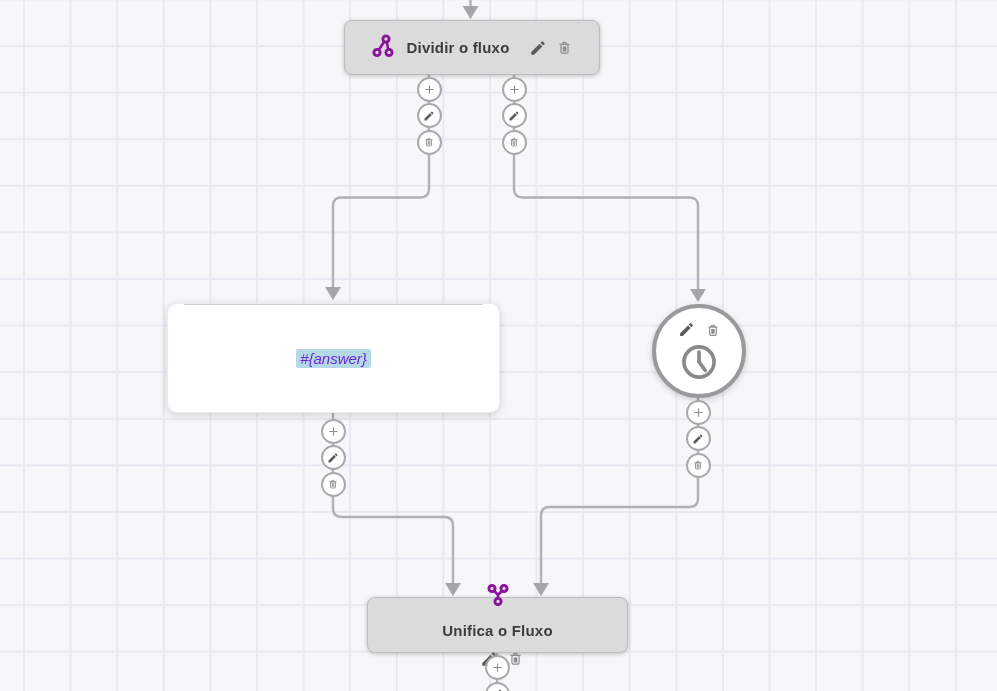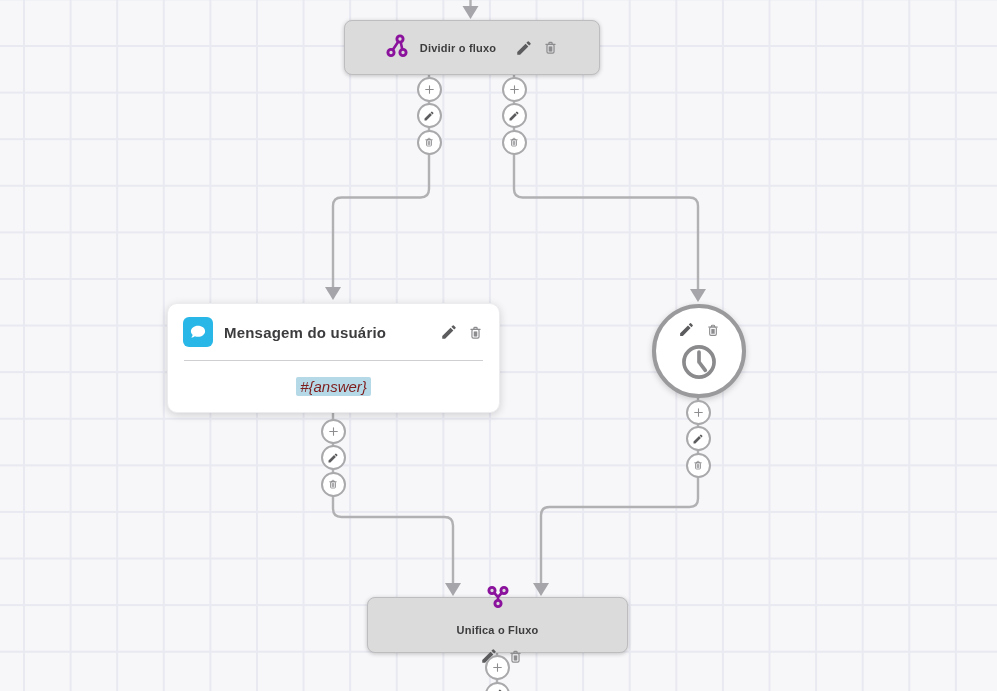--- a/index.html
+++ b/index.html
@@ -36,21 +36,21 @@
   .node{position:absolute;z-index:3;display:flex;align-items:center;}
   .node-gray{
     background:var(--node-gray);
     border:1px solid var(--node-border);
     border-radius:8px;
     box-shadow:0 1px 4px rgba(0,0,0,.22);
     justify-content:center;
     gap:11px;
     padding:0 10px;
   }
-  .node-title{font-size:11px;font-weight:700;color:var(--title);letter-spacing:.2px;white-space:nowrap;}
+  .node-title{font-size:15px;font-weight:700;color:var(--title);letter-spacing:.2px;white-space:nowrap;}
   .hdr-actions{display:flex;align-items:center;gap:9px;margin-left:8px;}
   .act-btn{display:flex;align-items:center;justify-content:center;cursor:pointer;background:none;border:none;padding:0;}
 
   
   .node-card{
     flex-direction:column;align-items:stretch;
     background:#fff;
     border:1px solid #ececee;
     border-radius:10px;
     box-shadow:0 2px 8px rgba(0,0,0,.16);
@@ -59,21 +59,21 @@
   .card-header .node-title{font-size:15px;flex:0 0 auto;}
   .card-header .hdr-actions{margin-left:auto;}
   .chat-badge{
     width:30px;height:30px;border-radius:6px;
     background:var(--message-blue);
     display:flex;align-items:center;justify-content:center;flex:0 0 auto;
   }
   .card-divider{border-top:1.5px solid #cfcfd2;margin:0 16px;}
   .card-body{flex:1;display:flex;align-items:center;justify-content:center;}
   .var-chip{
-    font-style:italic;font-size:15px;color:#7f1d1d;
+    font-style:italic;font-size:15px;color:#6d28d9;
     background:var(--highlight);
     padding:1px 4px;border-radius:2px;
   }
 
   
   .node-circle{
     flex-direction:column;justify-content:flex-start;align-items:center;
     width:94px;height:94px;border-radius:50%;
     background:#fff;
     border:4px solid #9a9a9d;
@@ -142,43 +142,20 @@
         <g class="trash-stroke">
           <rect x="7" y="7.5" width="10" height="12.5" rx="2"></rect>
           <path d="M5.5 7.5 H18.5 M10.3 11v6 M12 11v6 M13.7 11v6 M9.8 7.3 V5.8 a1 1 0 0 1 1-1 h2.4 a1 1 0 0 1 1 1 V7.3"></path>
         </g>
       </svg>
     </button>
   </span>
 </div>
 
 <div class="node node-card" style="left:167px;top:303px;width:333px;height:110px;">
-  <div class="card-header">
-    <span class="chat-badge">
-      <svg width="20" height="20" viewBox="0 0 24 24">
-        <path fill="#ffffff" d="M12 4.5c-4.7 0-8.5 3-8.5 6.7 0 1.7.8 3.2 2.1 4.4-.2 1.1-.8 2.1-1.7 2.9 1.6 0 3.2-.6 4.3-1.5 1.2.4 2.5.7 3.8.7 4.7 0 8.5-3 8.5-6.7S16.7 4.5 12 4.5z"></path>
-      </svg>
-    </span>
-    <span class="node-title">Mensagem do usuário</span>
-    <span class="hdr-actions">
-      <button class="act-btn">
-        <svg width="18" height="18" viewBox="0 0 24 24">
-            <path class="pencil-fill" d="M3 17.2V21h3.8L17.8 9.9l-3.7-3.7L3 17.2zM20.7 7a1 1 0 0 0 0-1.4l-2.3-2.3a1 1 0 0 0-1.4 0l-1.8 1.8 3.7 3.7L20.7 7z"></path>
-          </svg>
-      </button>
-      <button class="act-btn">
-        <svg width="17" height="17" viewBox="0 0 24 24">
-          <g class="trash-stroke">
-            <rect x="7" y="7.5" width="10" height="12.5" rx="2"></rect>
-            <path d="M5.5 7.5 H18.5 M10.3 11v6 M12 11v6 M13.7 11v6 M9.8 7.3 V5.8 a1 1 0 0 1 1-1 h2.4 a1 1 0 0 1 1 1 V7.3"></path>
-          </g>
-        </svg>
-      </button>
-    </span>
-  </div>
   <div class="card-divider"></div>
   <div class="card-body">
     <span class="var-chip">#{answer}</span>
   </div>
 </div>
 
 <div class="node node-circle" style="left:652px;top:304px;">
   <span class="hdr-actions">
     <button class="act-btn">
       <svg width="17" height="17" viewBox="0 0 24 24">

